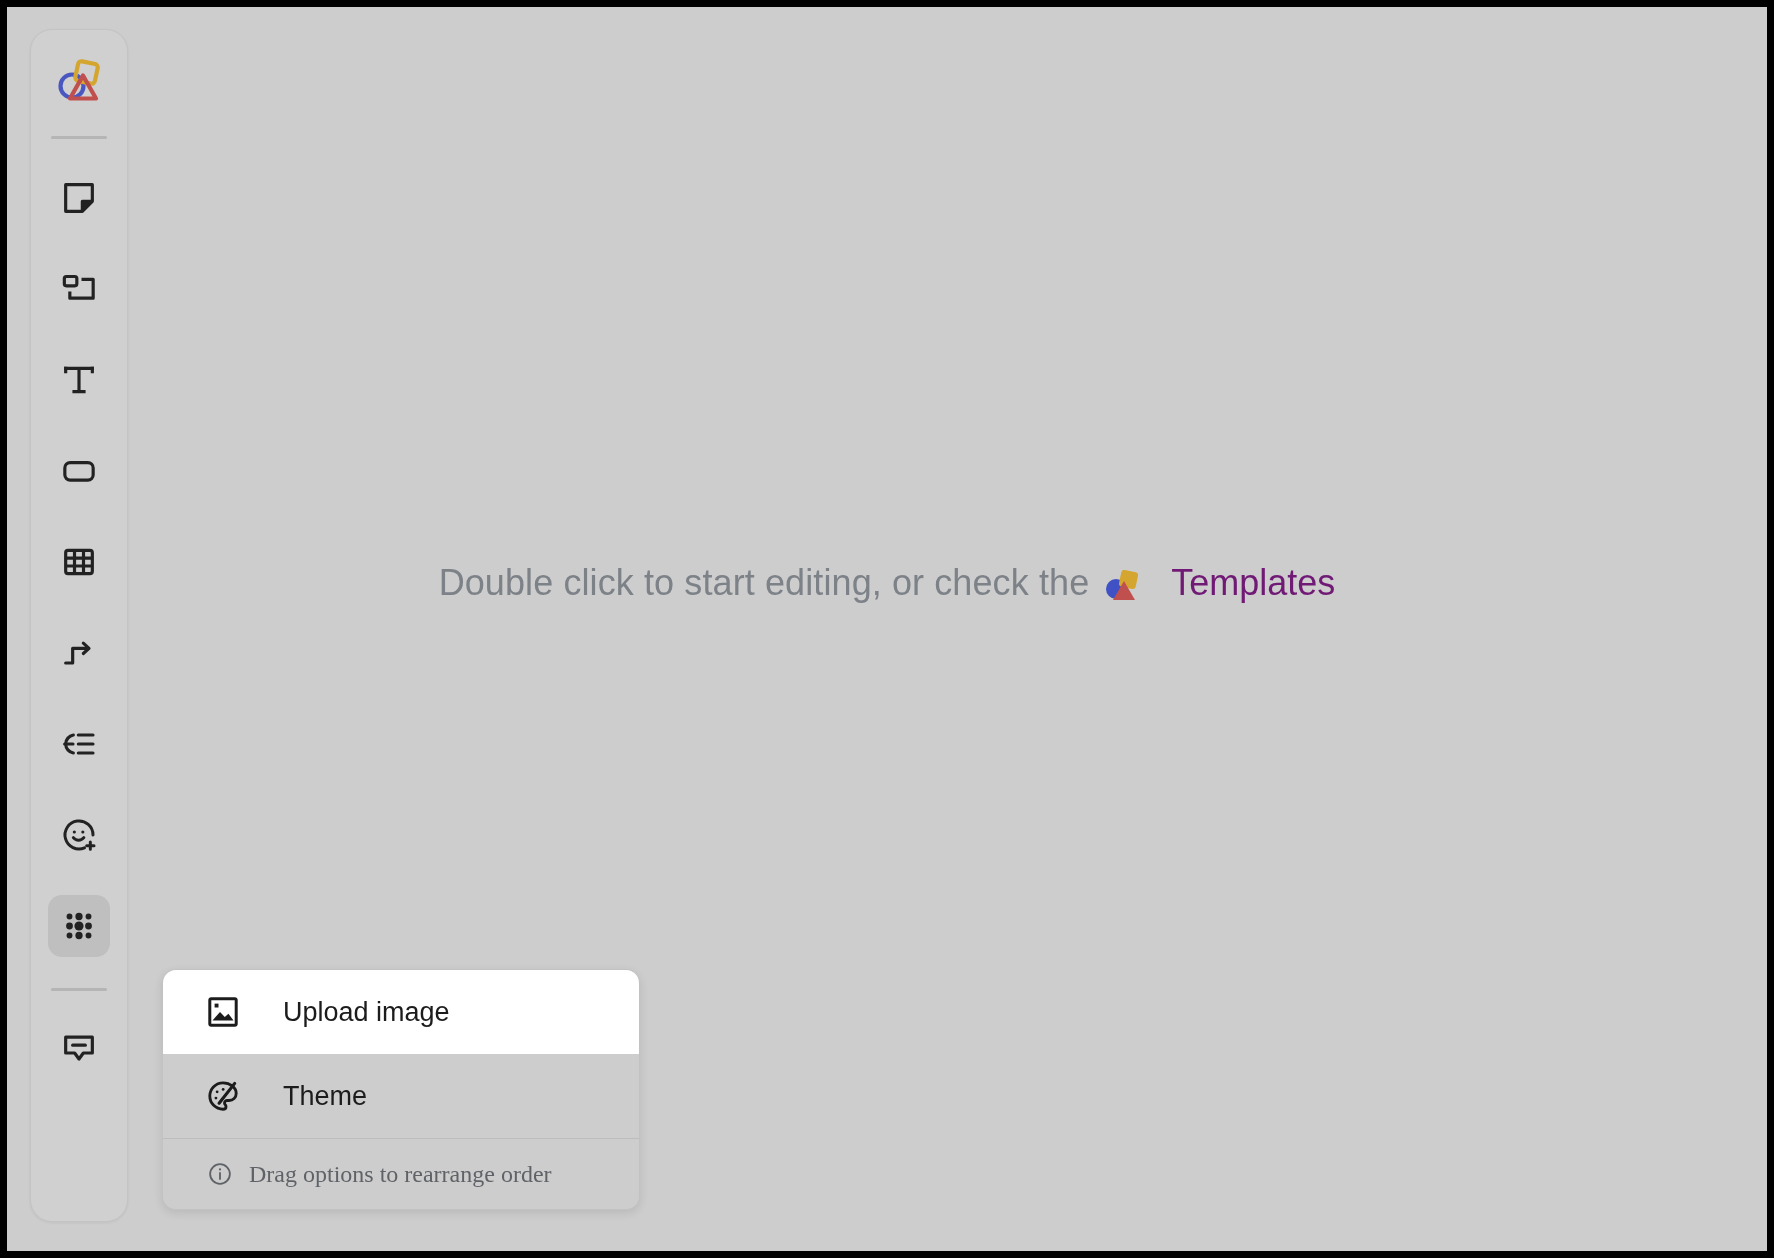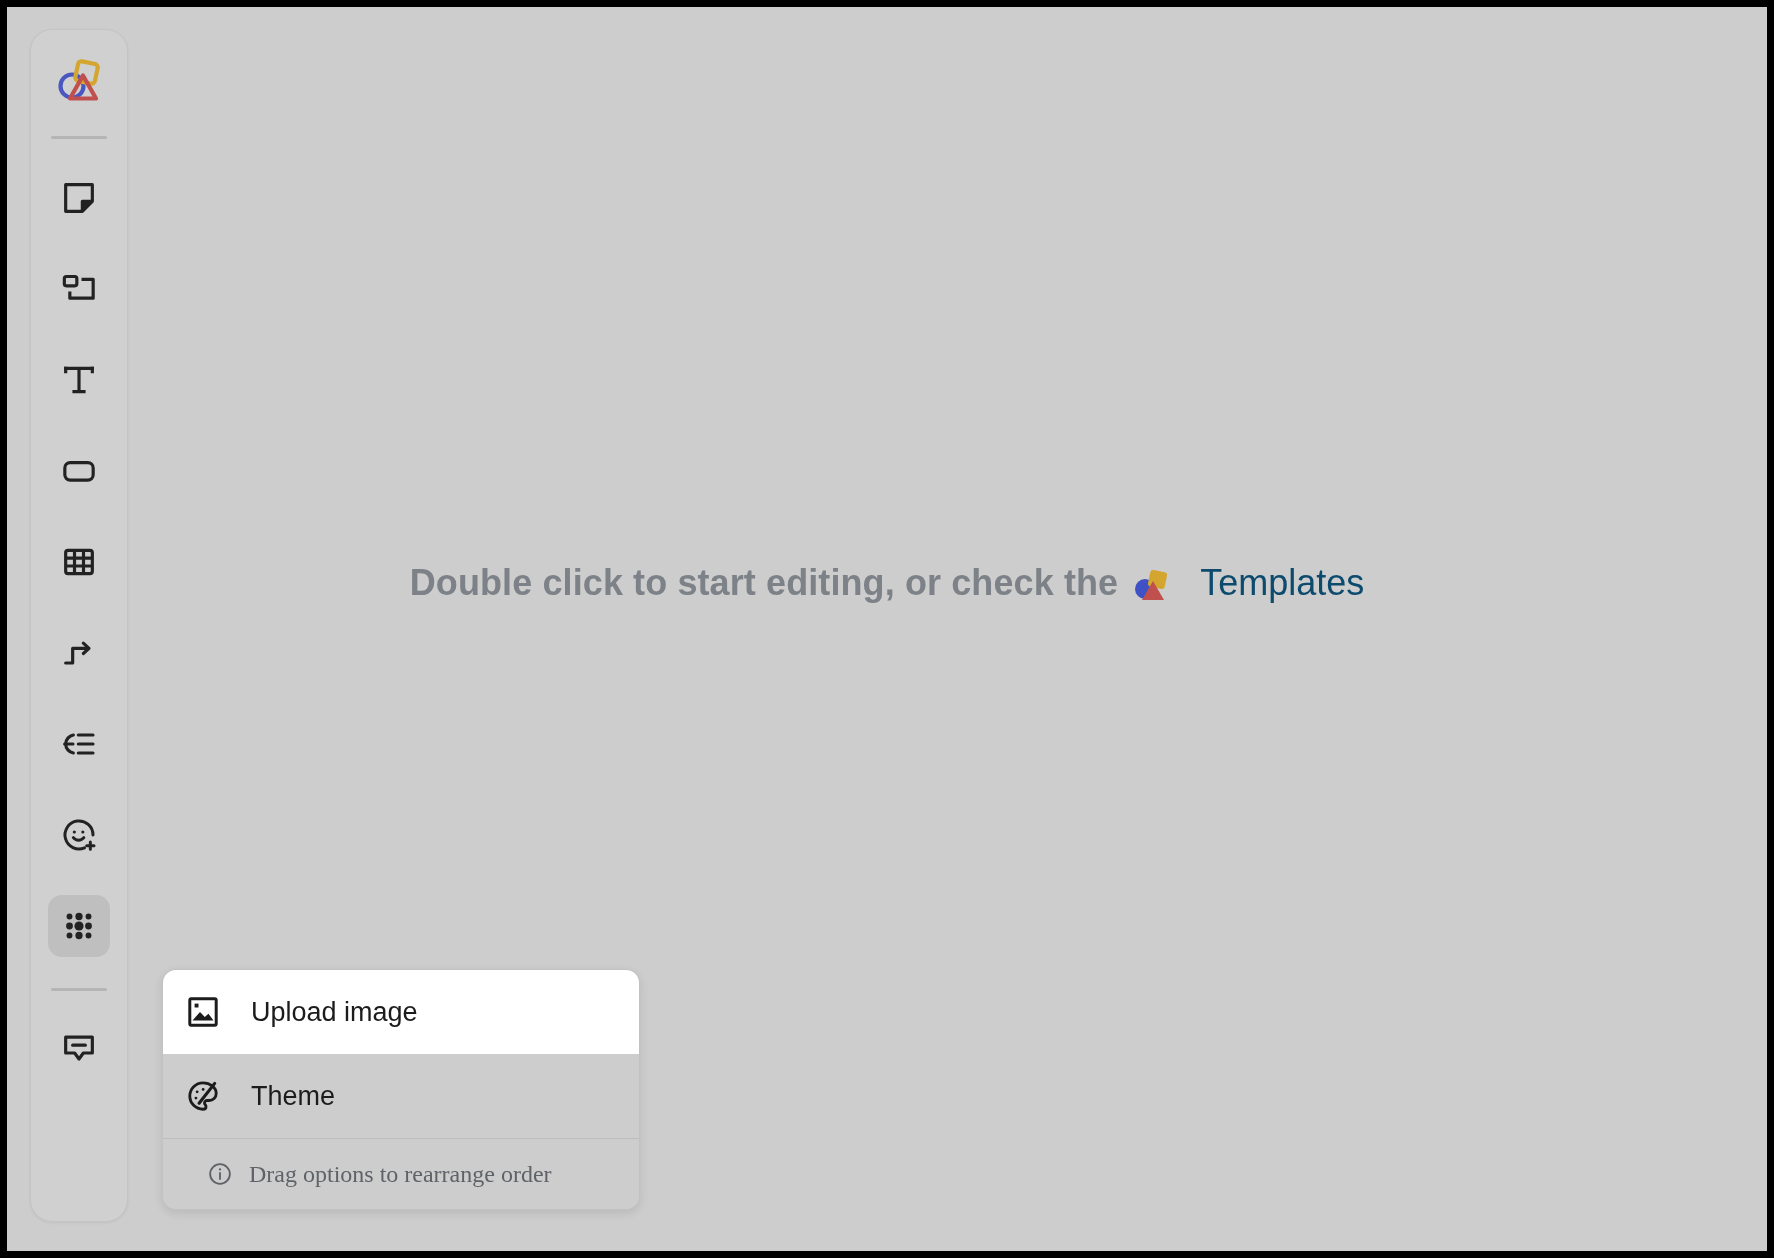--- a/index.html
+++ b/index.html
@@ -36,35 +36,35 @@
     justify-content: center;
     gap: 0;
     white-space: nowrap;
     user-select: none;
   }
 
   .hint-text {
     font-size: 36px;
     color: #7d8288;
     letter-spacing: 0.1px;
-    font-weight: 700;
+    font-weight: 400;
   }
 
   .hint-logo {
     display: inline-block;
     width: 42px;
     height: 42px;
     margin: 0 8px 0 12px;
     position: relative;
     top: 4px;
   }
 
   .hint-link {
     font-size: 36px;
-    color: #0c4a6e;
+    color: #701a75;
     font-weight: 400;
     cursor: pointer;
     margin-left: 20px;
   }
 
   
   #toolbar {
     position: absolute;
     left: 23px;
     top: 22px;
@@ -123,22 +123,22 @@
     border: 1px solid #c2c2c2;
     border-radius: 14px;
     box-shadow: 0 3px 10px rgba(0,0,0,0.10);
     overflow: hidden;
   }
 
   .popup-item {
     display: flex;
     align-items: center;
     height: 84px;
-    padding-left: 22px;
-    gap: 30px;
+    padding-left: 42px;
+    gap: 42px;
     cursor: pointer;
   }
 
   .popup-item.highlight { background: #ffffff; }
 
   .popup-item-label {
     font-size: 27px;
     color: #1c1c1c;
     font-weight: 400;
   }

